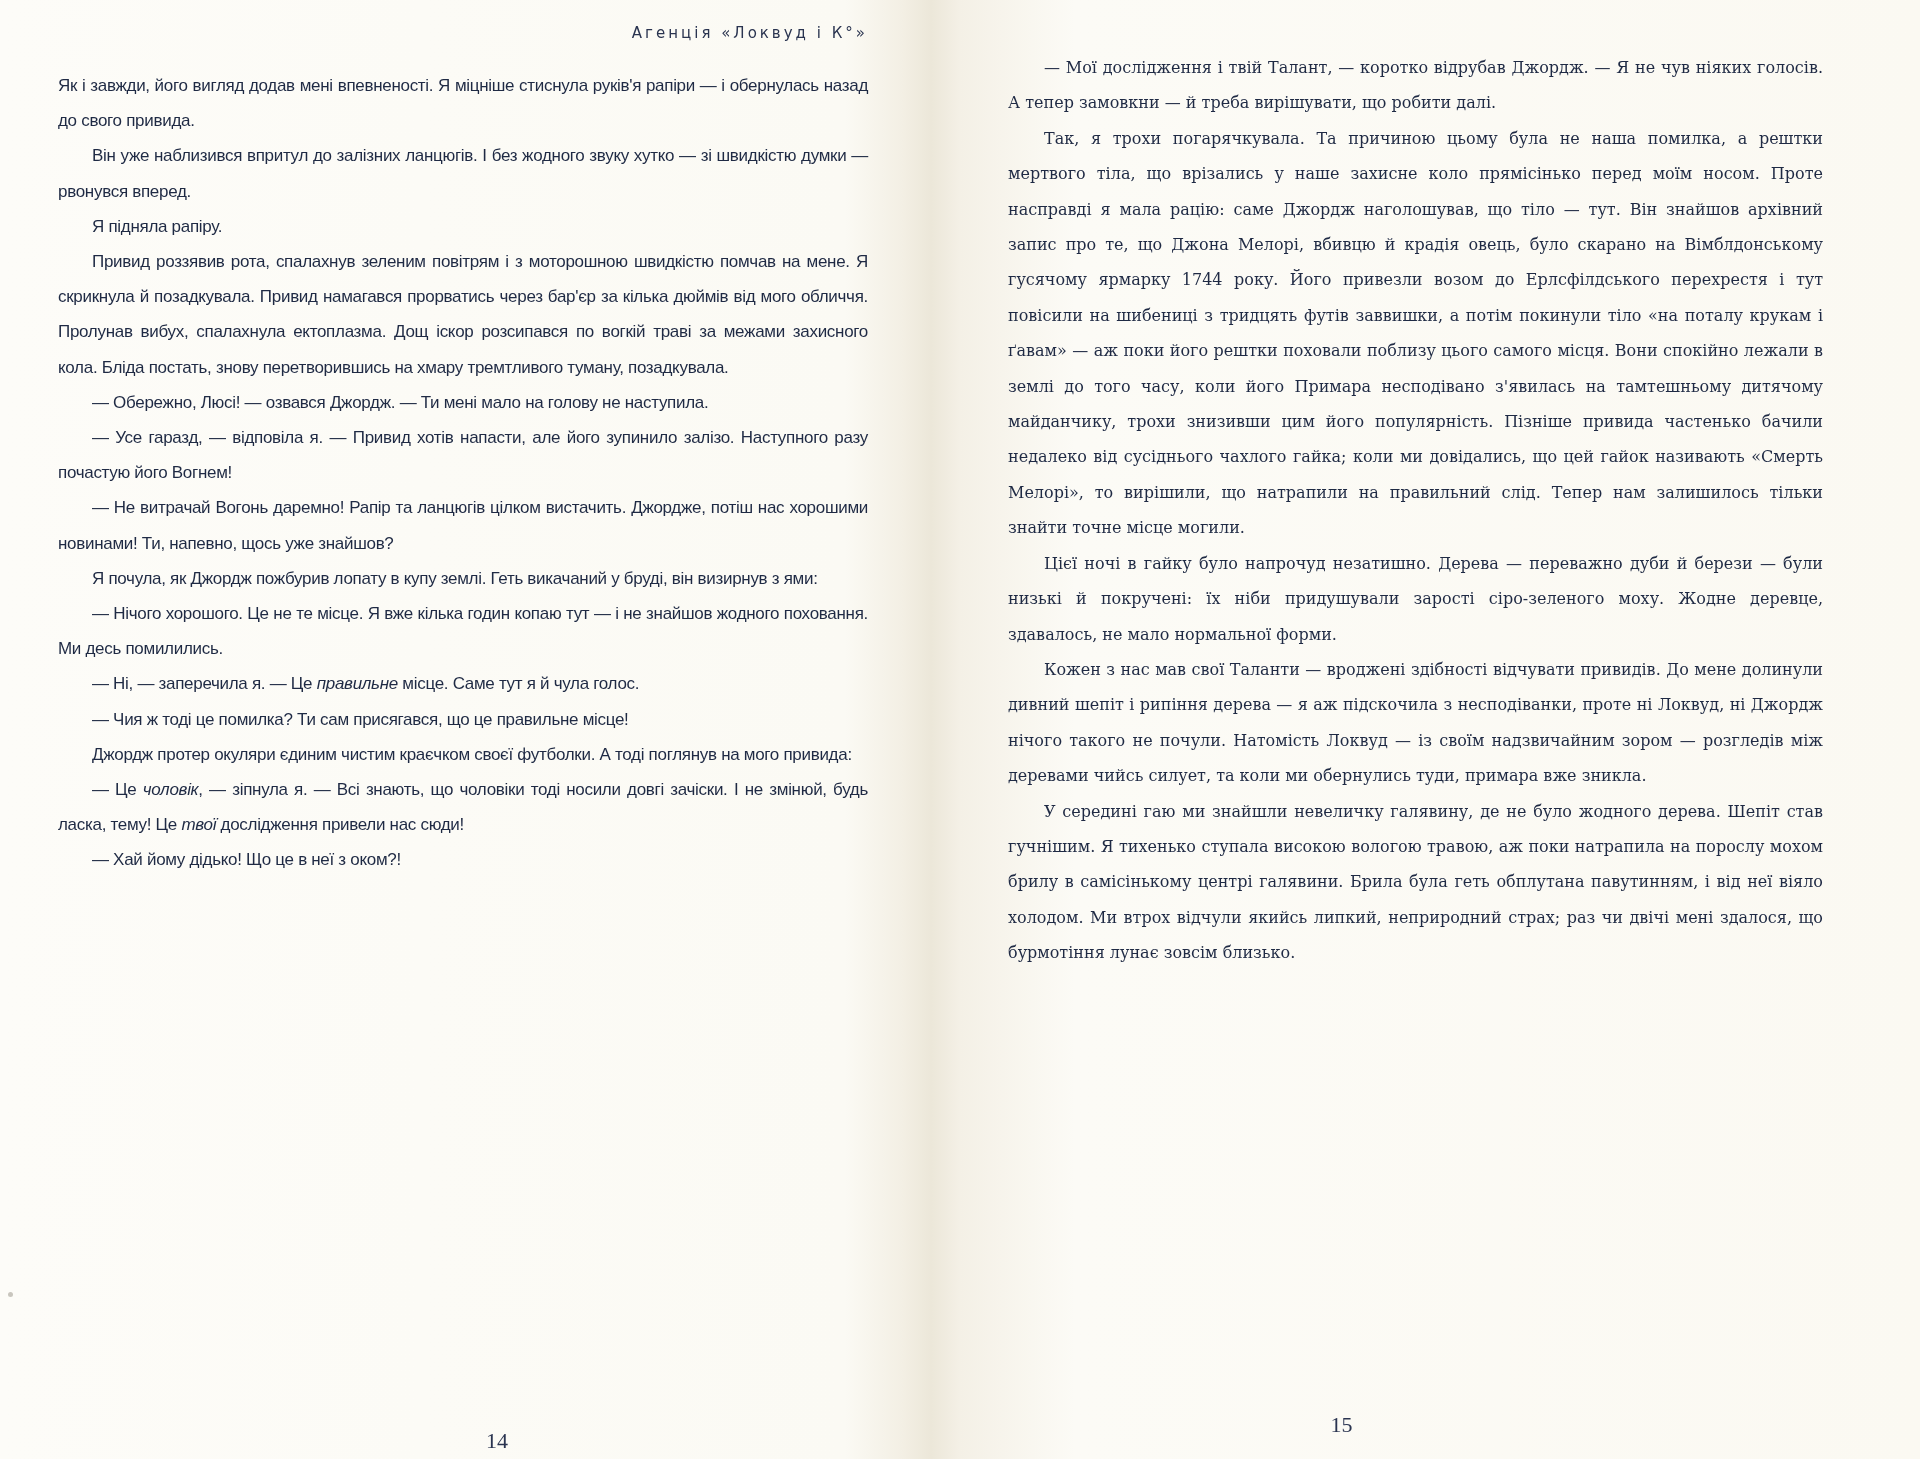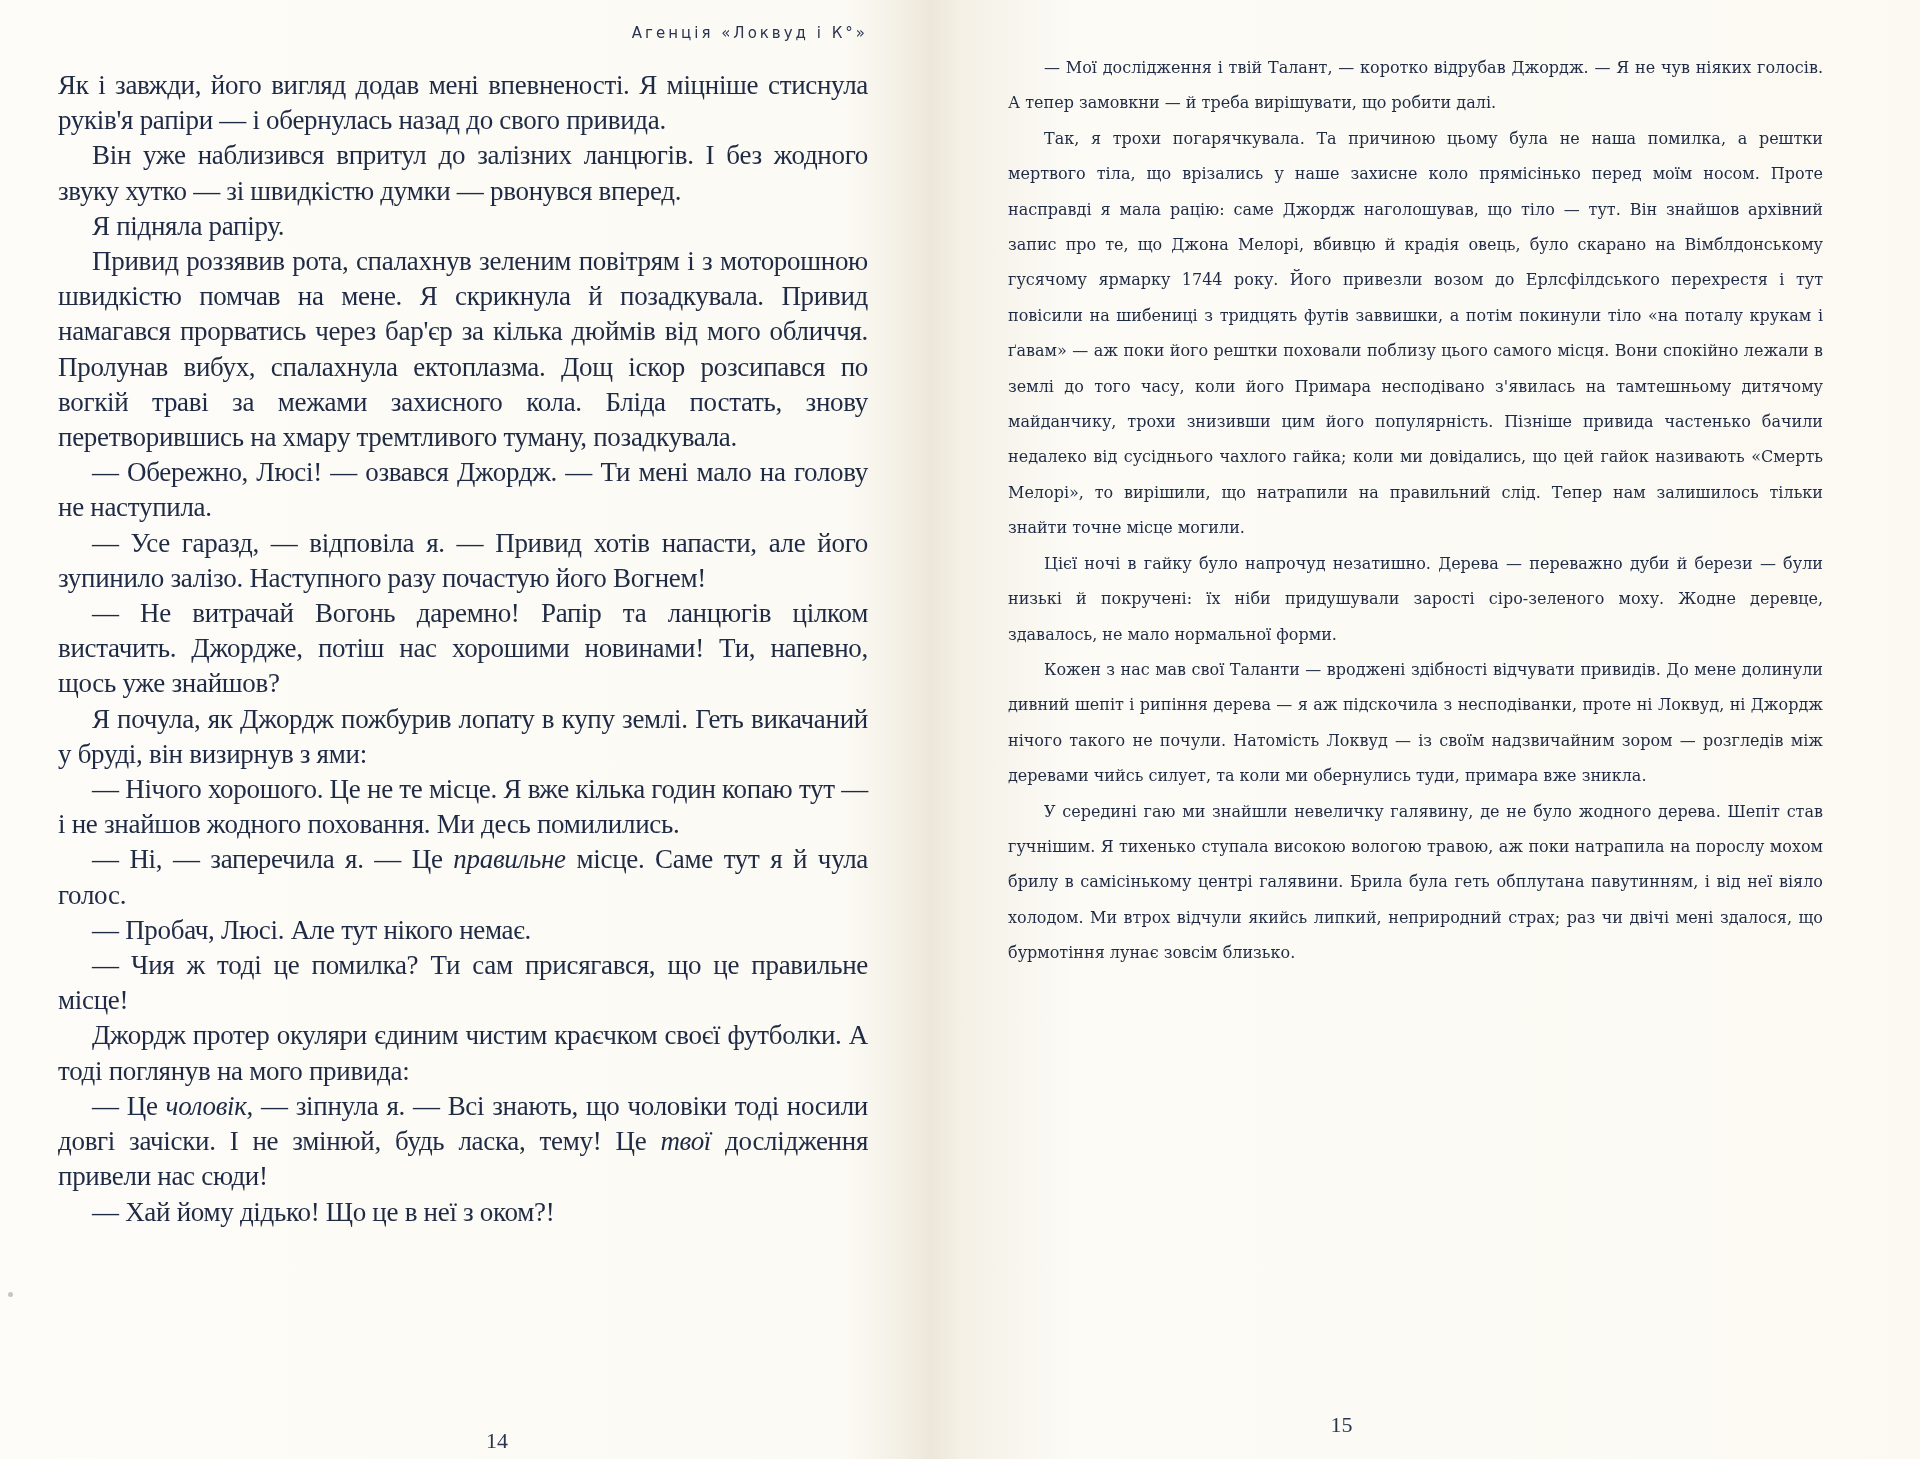--- a/index.html
+++ b/index.html
@@ -51,22 +51,22 @@
       top: 68px;
       left: 0;
       width: 100%;
       font-size: 24.2px;
       line-height: 35.2px;
       text-align: justify;
       text-align-last: left;
       color: #1f2a44;
     }
     .page-left .body-text {
-      font-family: Liberation Serif, serif;
-      font-size: 27px;
+      font-family: Liberation Sans, sans-serif;
+      font-size: 17px;
       letter-spacing: -0.3px;
     }
     .page-right .body-text {
       top: 50px;
       font-family: "DejaVu Serif", serif;
       font-size: 16px;
       line-height: 35.4px;
     }
     .para {
       margin: 0;
@@ -108,21 +108,20 @@
       <p class="para noindent">Як і завжди, його вигляд додав мені впевненості. Я міцніше стиснула руків'я рапіри — і обернулась назад до свого привида.</p>
       <p class="para">Він уже наблизився впритул до залізних ланцюгів. І без жодного звуку хутко — зі швидкістю думки — рвонувся вперед.</p>
       <p class="para">Я підняла рапіру.</p>
       <p class="para">Привид роззявив рота, спалахнув зеленим повітрям і з моторошною швидкістю помчав на мене. Я скрикнула й позадкувала. Привид намагався прорватись через бар'єр за кілька дюймів від мого обличчя. Пролунав вибух, спалахнула ектоплазма. Дощ іскор розсипався по вогкій траві за межами захисного кола. Бліда постать, знову перетворившись на хмару тремтливого туману, позадкувала.</p>
       <p class="para">— Обережно, Люсі! — озвався Джордж. — Ти мені мало на голову не наступила.</p>
       <p class="para">— Усе гаразд, — відповіла я. — Привид хотів напасти, але його зупинило залізо. Наступного разу почастую його Вогнем!</p>
       <p class="para">— Не витрачай Вогонь даремно! Рапір та ланцюгів цілком вистачить. Джордже, потіш нас хорошими новинами! Ти, напевно, щось уже знайшов?</p>
       <p class="para">Я почула, як Джордж пожбурив лопату в купу землі. Геть викачаний у бруді, він визирнув з ями:</p>
       <p class="para">— Нічого хорошого. Це не те місце. Я вже кілька годин копаю тут — і не знайшов жодного поховання. Ми десь помилились.</p>
       <p class="para"><span>— Ні, — заперечила я. — Це </span><em>правильне</em><span> місце. Саме тут я й чула голос.</span></p>
-      <p class="para">— Пробач, Люсі. Але тут нікого немає.</p>
       <p class="para">— Чия ж тоді це помилка? Ти сам присягався, що це правильне місце!</p>
       <p class="para">Джордж протер окуляри єдиним чистим краєчком своєї футболки. А тоді поглянув на мого привида:</p>
       <p class="para"><span>— Це </span><em>чоловік</em><span>, — зіпнула я. — Всі знають, що чоловіки тоді носили довгі зачіски. І не змінюй, будь ласка, тему! Це </span><em>твої</em><span> дослідження привели нас сюди!</span></p>
       <p class="para">— Хай йому дідько! Що це в неї з оком?!</p>
     </div>
     <div class="folio">14</div>
   </div>
 
   <div class="margin-dot"></div>
 

